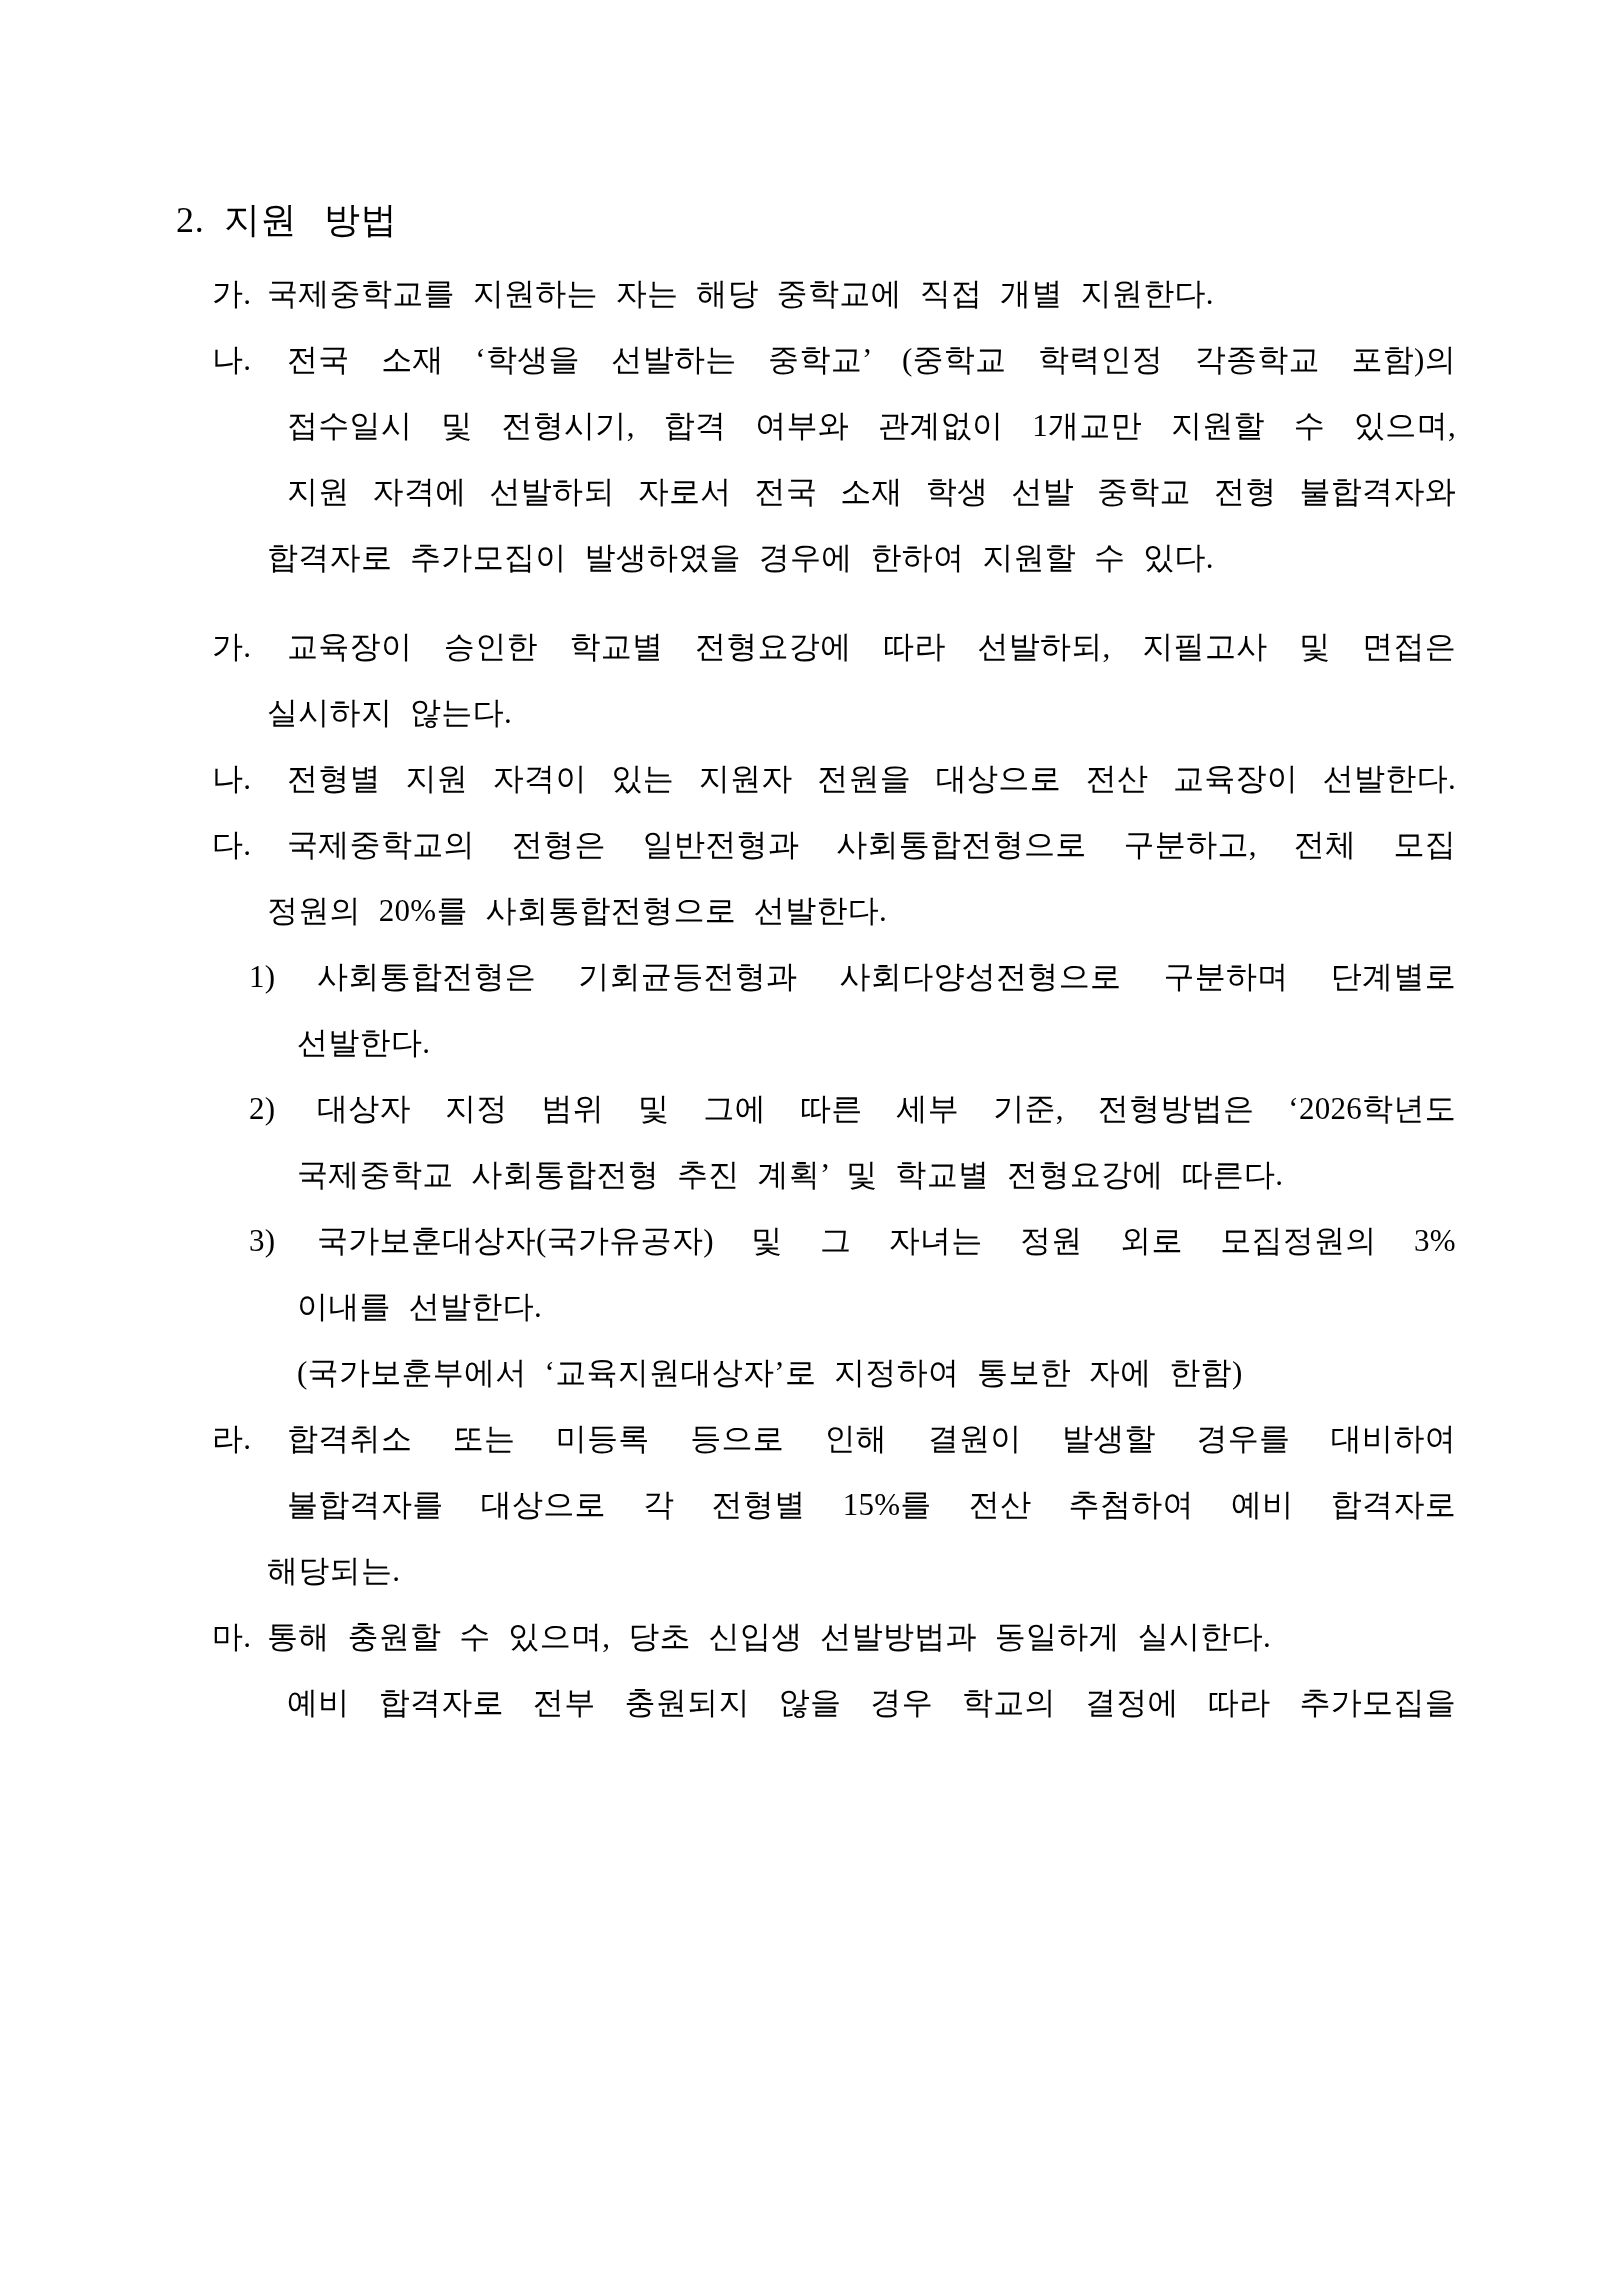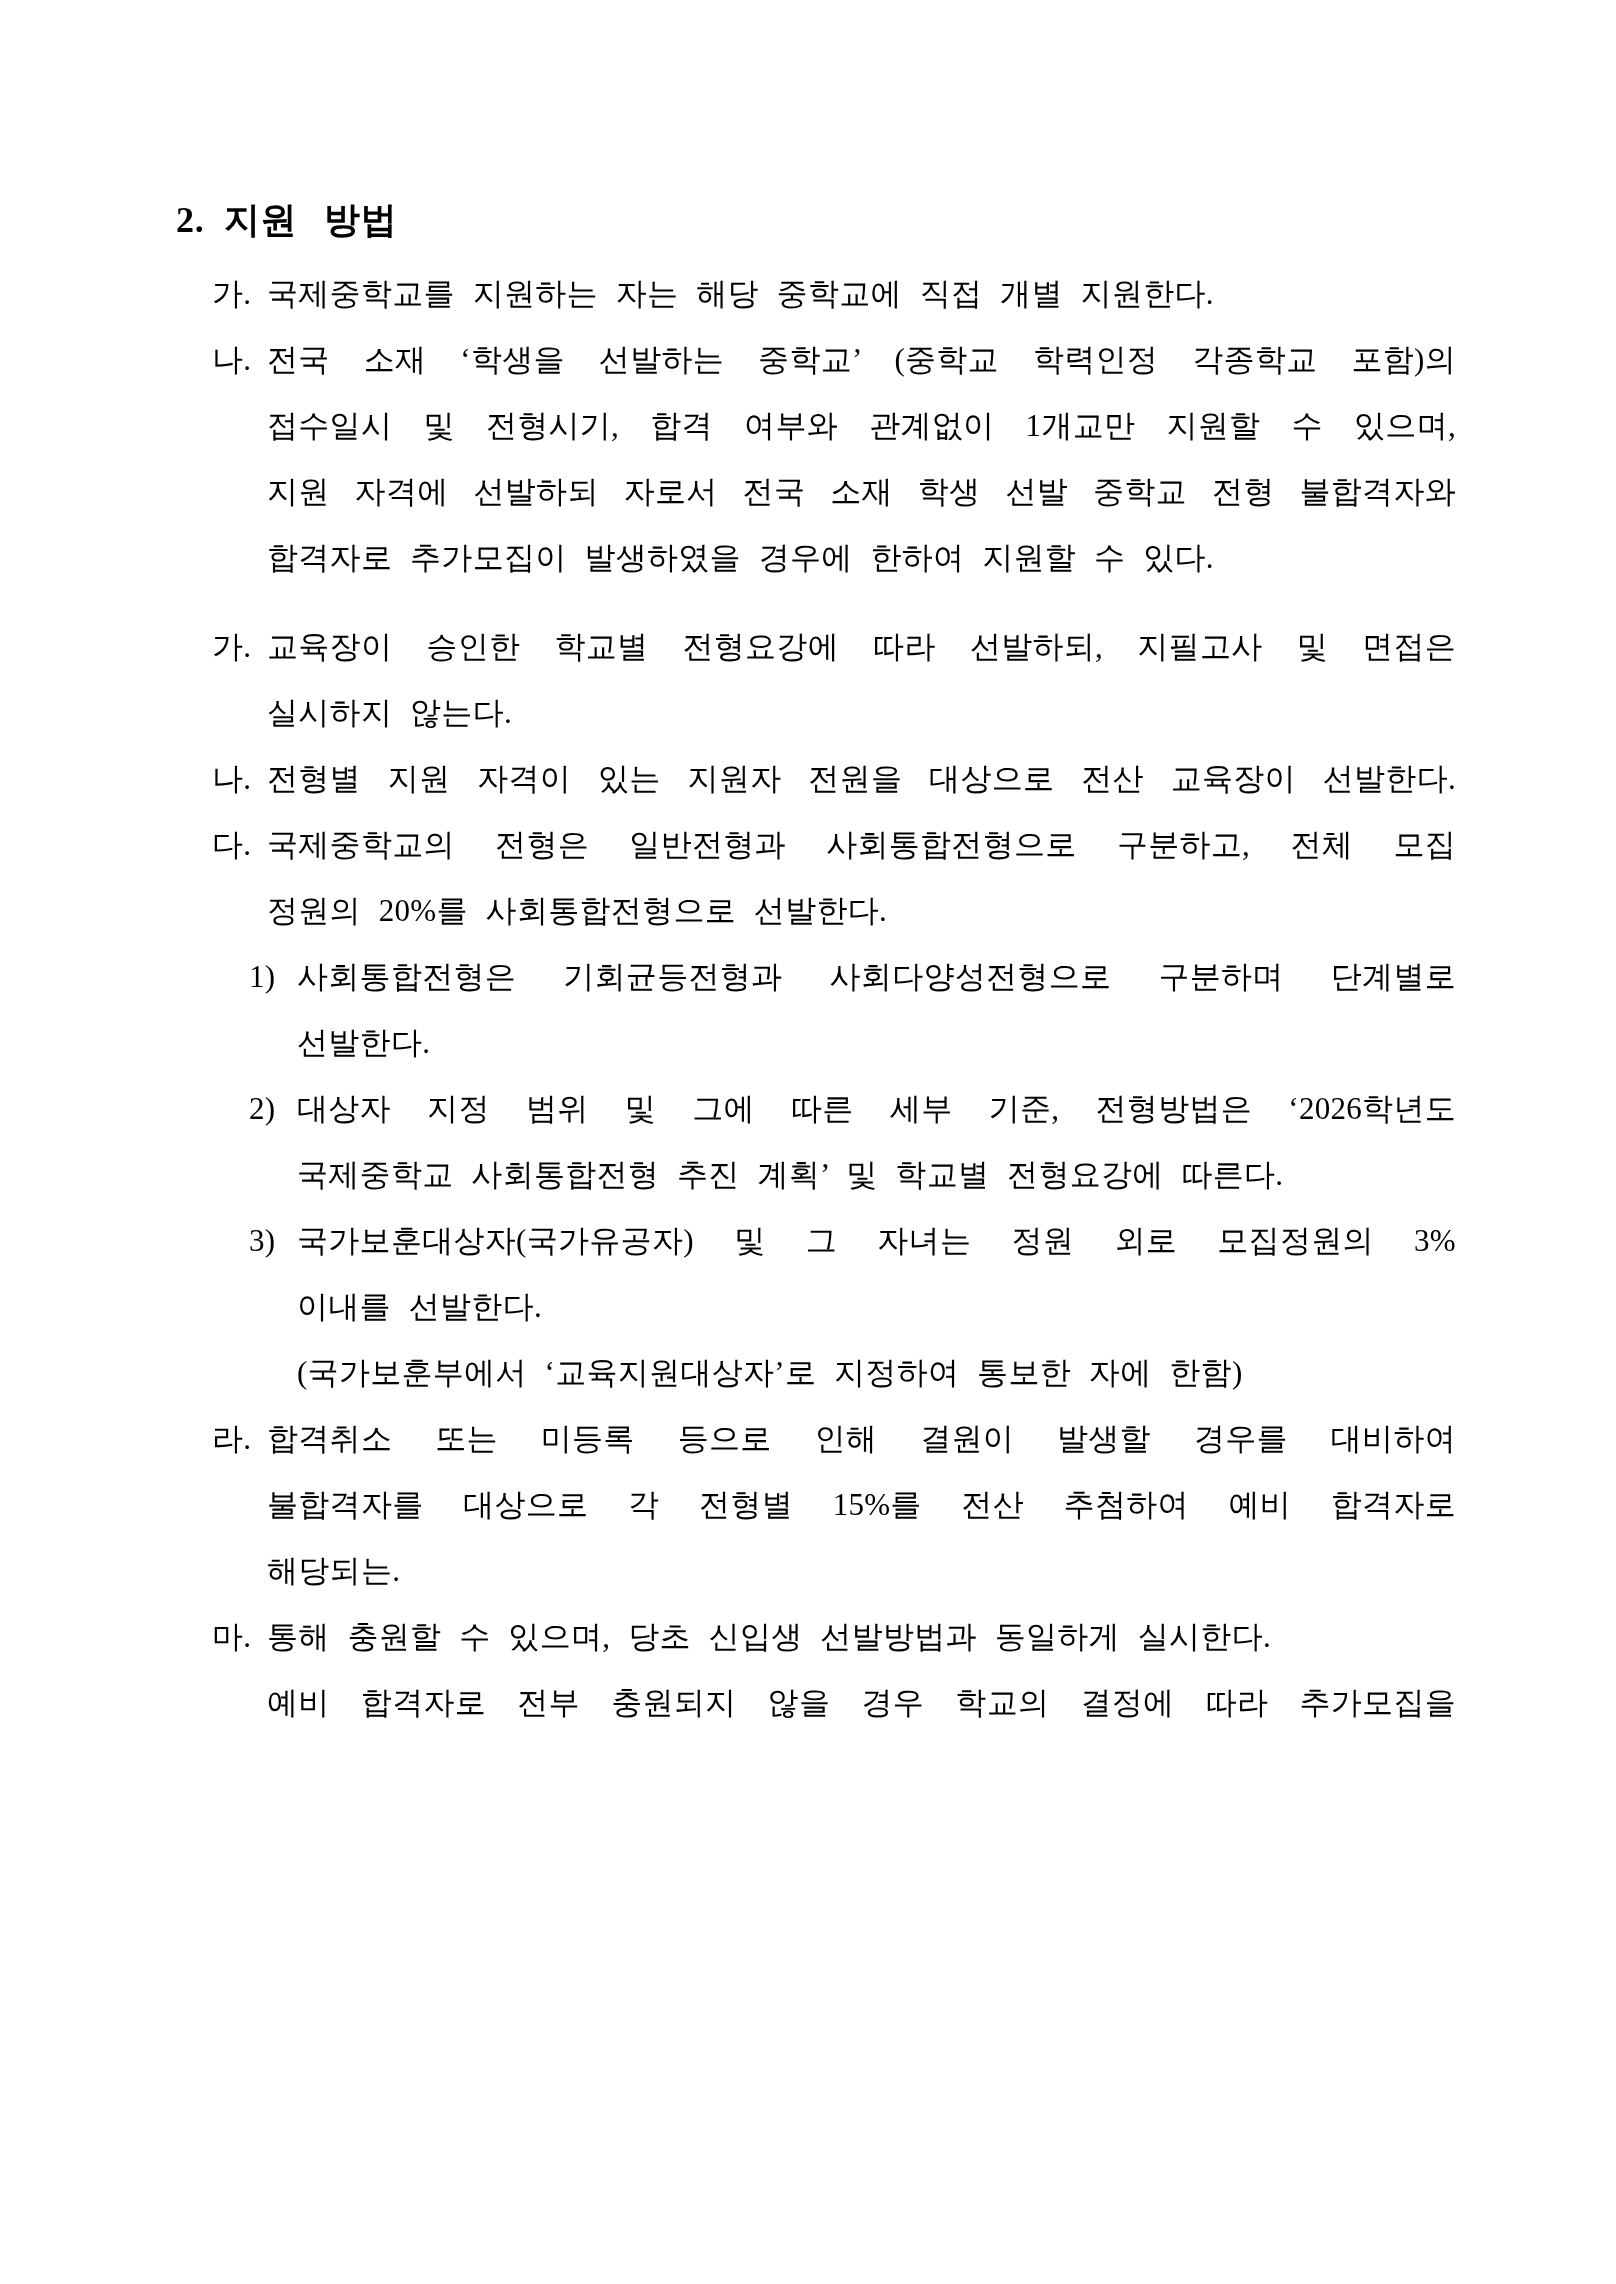--- a/index.html
+++ b/index.html
@@ -16,21 +16,21 @@
     overflow: hidden;
   }
   .doc {
     position: absolute;
     left: 176px; top: 184px;
     width: 1280px;
   }
   .section + .section { margin-top: 23.5px; }
   .section-heading {
     font-size: 36px;
-    font-weight: 700;
+    font-weight: 400;
     line-height: 73px;
     letter-spacing: 0.7px;
     margin-bottom: 3.9px;
     white-space: nowrap;
   }
   .sec-num { display: inline-block; margin-right: 19.5px; }
   .sec-title { word-spacing: 17px; }
   .item {
     position: relative;
     padding-left: 91px;
@@ -45,20 +45,21 @@
     word-spacing: 9.8px;
     white-space: nowrap;
     height: 66px;
     overflow: hidden;
   }
   .line.fill {
     white-space: normal;
     word-spacing: normal;
     text-align: justify;
     text-align-last: justify;
+    margin-left: 20px;
   }
 </style>
 </head>
 <body>
 
 <div class="page">
   <div class="doc">
 
     <div class="section">
       <div class="section-heading">

